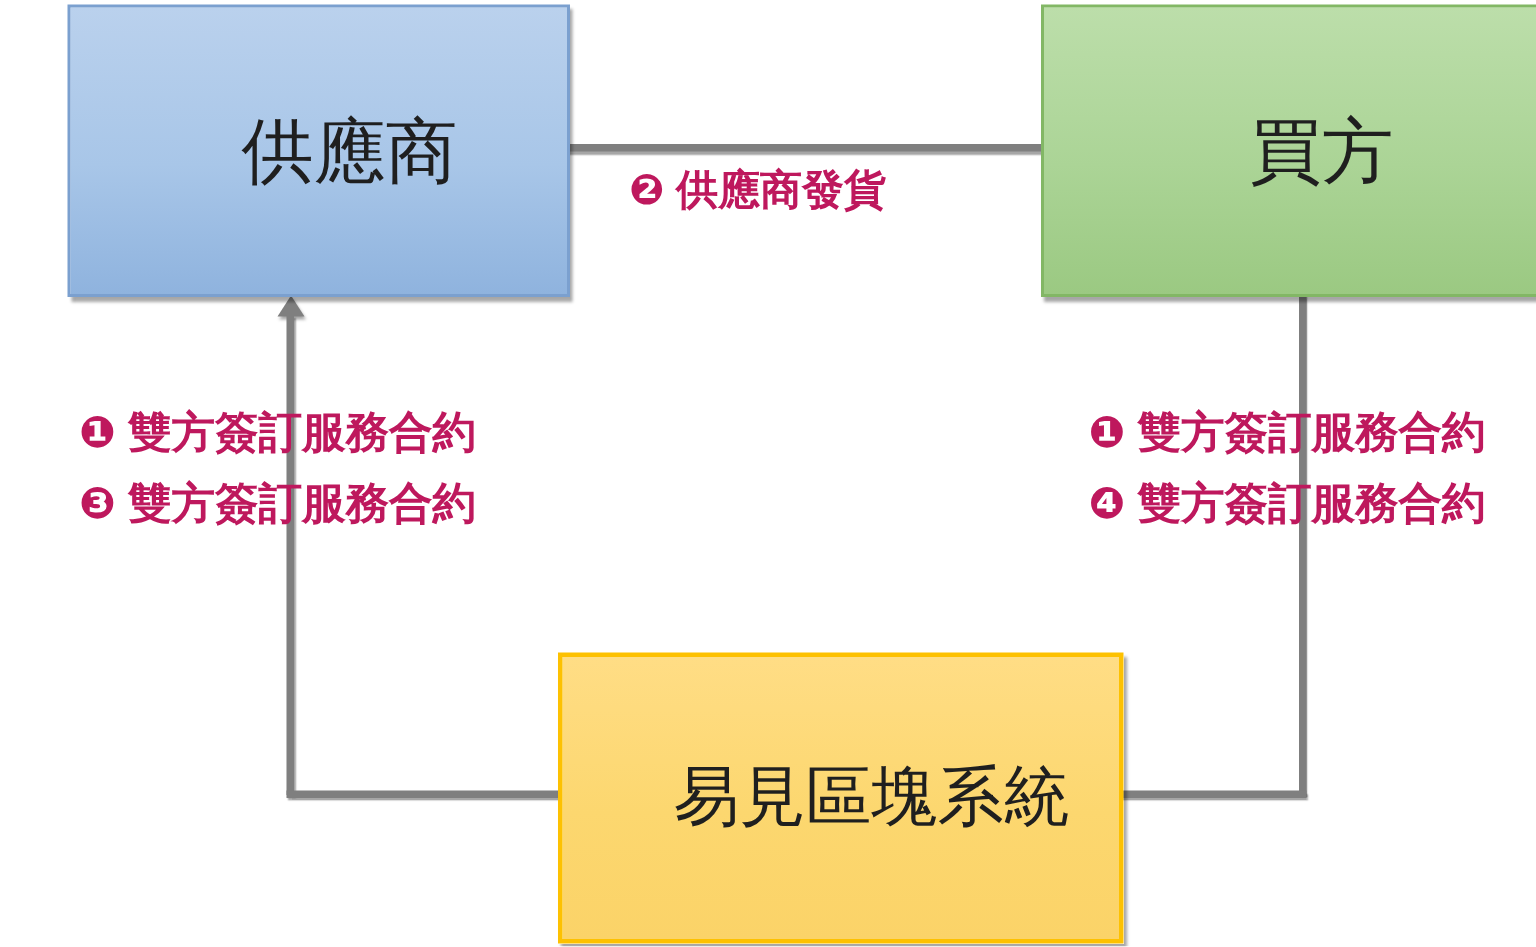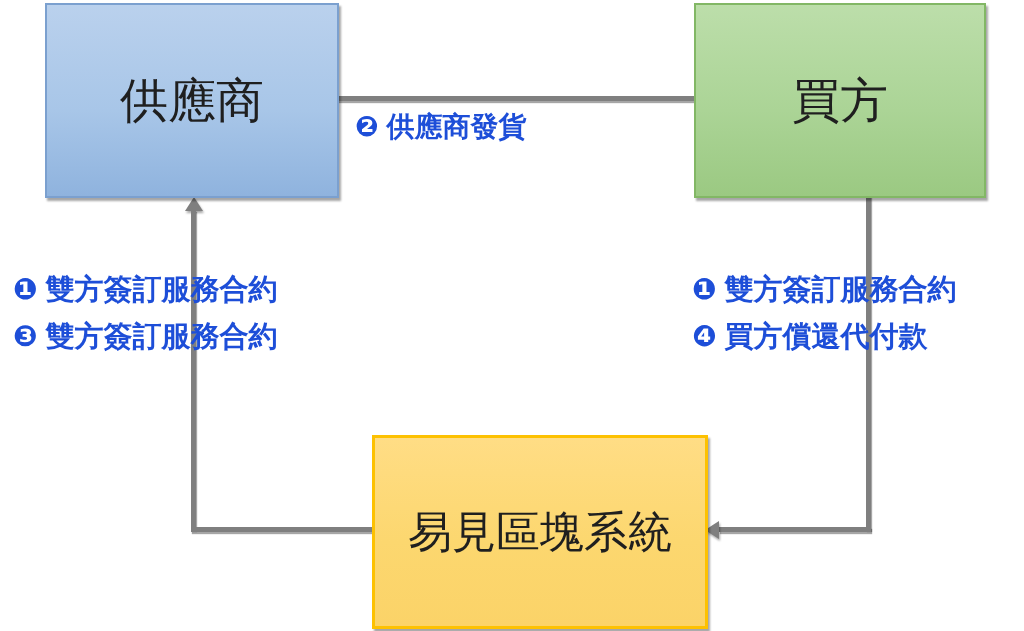--- a/index.html
+++ b/index.html
@@ -14,20 +14,21 @@
     overflow:hidden;
   }
   
   .node{
     position:absolute;
     display:flex;align-items:center;justify-content:center;
     color:#1f1f1f;
     box-shadow:2px 3px 2px rgba(0,0,0,0.35);
     z-index:2;
     text-align:center;
+    padding-left:41px;
   }
   .node-supplier{
     left:45px;top:3px;width:290px;height:191px;
     background:linear-gradient(180deg,#bad1ed 0%,#a8c6e8 55%,#8fb3de 100%);
     border:2px solid #7ba0cf;
     font-size:48px;
   }
   .node-buyer{
     left:694px;top:3px;width:288px;height:191px;
     background:linear-gradient(180deg,#bcdeaa 0%,#abd496 55%,#9bc982 100%);
@@ -68,23 +69,24 @@
     border-right:9px solid transparent;}
   .shaft-right-v{left:866px;top:195px;width:5px;height:335px;}
   .shaft-right-h{left:719px;top:527px;width:152px;height:5px;}
   .head-right{left:705px;top:521px;
     border-right:14px solid #7f7f7f;
     border-top:9px solid transparent;
     border-bottom:9px solid transparent;}
   
   .edge-label{
     position:absolute;
-    color:#1d4ed8;
+    color:#be185d;
     font-weight:bold;
     z-index:3;
+    text-align:center;
   }
   .label-ship{left:355px;top:108px;width:300px;font-size:28px;}
   .label-left{left:13px;top:266px;width:344px;font-size:29px;line-height:47px;}
   .label-right{left:692px;top:266px;width:332px;font-size:29px;line-height:47px;}
 </style>
 </head>
 <body>
 
 <div class="canvas">
 
@@ -110,16 +112,16 @@
   <div class="edge-label label-left">
     <div>❶ 雙方簽訂服務合約</div>
     <div>❸ 雙方簽訂服務合約</div>
   </div>
 
   <div class="shaft shaft-right-v"></div>
   <div class="shaft shaft-right-h"></div>
   <div class="head head-right"></div>
   <div class="edge-label label-right">
     <div>❶ 雙方簽訂服務合約</div>
-    <div>❹ 買方償還代付款</div>
+    <div>❹ 雙方簽訂服務合約</div>
   </div>
 
 </div>
 
 </body></html>

